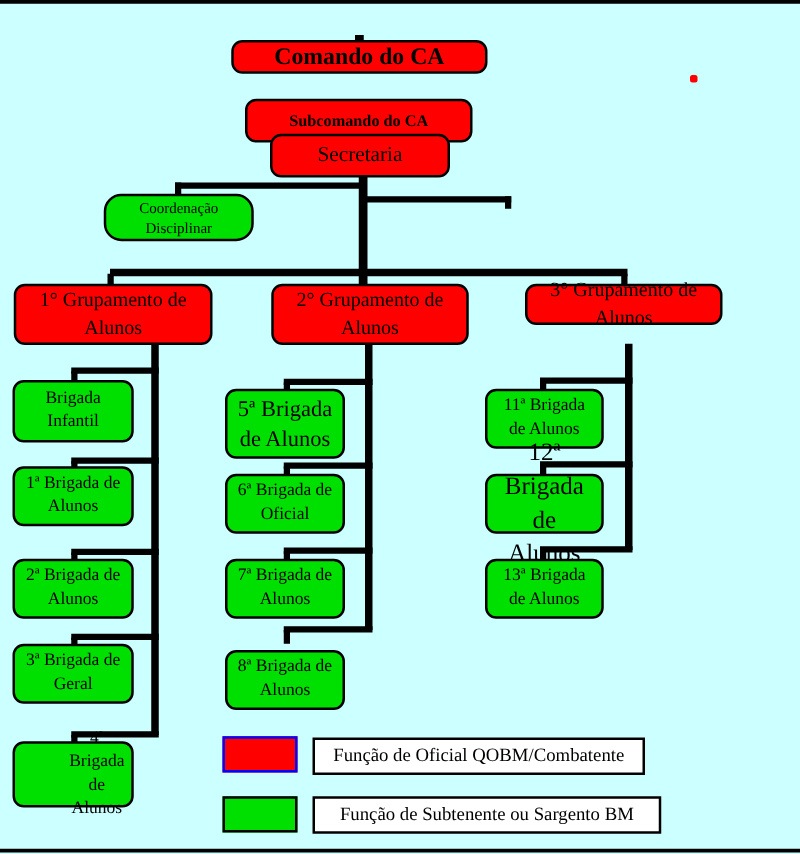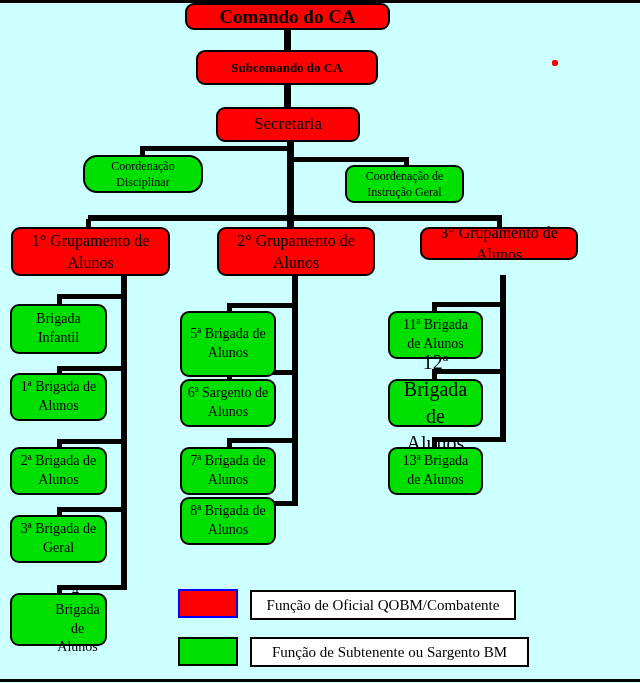--- a/index.html
+++ b/index.html
@@ -22,21 +22,21 @@
     align-items:center;
     justify-content:center;
     text-align:center;
     color:#000;
     line-height:1.35;
     padding:1px 2px;
   }
   .red{background:#FF0000;}
   .green{background:#00E000;}
   .line{position:absolute;background:#000;}
-  .bold{font-weight:bold;}
+  .bold{font-weight:bold;margin-top:29px;}
   .swatch{position:absolute;box-sizing:border-box;}
   .legendbox{
     position:absolute;
     box-sizing:border-box;
     background:#FFFFFF;
     border:2px solid #000;
     display:flex;
     align-items:center;
     justify-content:center;
     font-size:15px;
@@ -102,32 +102,31 @@
   <div class="line" style="left:432px;top:440px;width:5px;height:10px;"></div>
 
   <div class="node red bold" style="left:185px;top:3px;width:205px;height:27px;font-size:19px;">Comando do CA</div>
   <div class="node red bold" style="left:196px;top:50px;width:182px;height:35px;font-size:13px;">Subcomando do CA</div>
   <div class="node red" style="left:216px;top:107px;width:144px;height:35px;font-size:17px;">Secretaria</div>
   <div class="node red" style="left:11px;top:227px;width:159px;height:49px;font-size:16px;">1° Grupamento de Alunos</div>
   <div class="node red" style="left:217px;top:227px;width:158px;height:49px;font-size:16px;">2° Grupamento de Alunos</div>
   <div class="node red" style="left:420px;top:227px;width:158px;height:33px;font-size:16px;">3° Grupamento de Alunos</div>
 
   <div class="node green" style="left:83px;top:155px;width:120px;height:38px;font-size:12px;border-radius:14px;">Coordenação Disciplinar</div>
-  <div class="node green" style="left:345px;top:165px;width:119px;height:38px;font-size:12px;">Coordenação de Instrução Geral</div>
 
   <div class="node green" style="left:10px;top:304px;width:97px;height:50px;font-size:14px;">Brigada Infantil</div>
   <div class="node green" style="left:10px;top:373px;width:97px;height:48px;font-size:14px;">1ª Brigada de Alunos</div>
   <div class="node green" style="left:10px;top:447px;width:97px;height:48px;font-size:14px;">2ª Brigada de Alunos</div>
   <div class="node green" style="left:10px;top:515px;width:97px;height:48px;font-size:14px;">3ª Brigada de Geral</div>
   <div class="node green" style="left:10px;top:593px;width:97px;height:53px;font-size:14px;padding-left:40px;">4ª Brigada de Alunos</div>
 
-  <div class="node green" style="left:180px;top:311px;width:96px;height:66px;font-size:14px;">5ª Brigada de Alunos</div>
-  <div class="node green" style="left:180px;top:379px;width:96px;height:48px;font-size:14px;">6ª Sargento de Alunos</div>
+  <div class="node green" style="left:180px;top:311px;width:96px;height:56px;font-size:18px;">5ª Brigada de Alunos</div>
+  <div class="node green" style="left:180px;top:379px;width:96px;height:48px;font-size:14px;">6ª Brigada de Oficial</div>
   <div class="node green" style="left:180px;top:447px;width:96px;height:48px;font-size:14px;">7ª Brigada de Alunos</div>
-  <div class="node green" style="left:180px;top:497px;width:96px;height:48px;font-size:14px;">8ª Brigada de Alunos</div>
+  <div class="node green" style="left:180px;top:520px;width:96px;height:48px;font-size:14px;">8ª Brigada de Alunos</div>
 
   <div class="node green" style="left:388px;top:311px;width:95px;height:48px;font-size:14px;padding:13px 8px;">11ª Brigada de Alunos</div>
   <div class="node green" style="left:388px;top:379px;width:95px;height:48px;font-size:20px;padding:1px 8px;">12ª Brigada de Alunos</div>
   <div class="node green" style="left:388px;top:447px;width:95px;height:48px;font-size:14px;padding:1px 8px;">13ª Brigada de Alunos</div>
 
   <div class="swatch" style="left:178px;top:589px;width:60px;height:29px;background:#FF0000;border:2px solid #0000FF;"></div>
   <div class="legendbox" style="left:250px;top:590px;width:266px;height:30px;">Função de Oficial QOBM/Combatente</div>
   <div class="swatch" style="left:178px;top:637px;width:60px;height:29px;background:#00E000;border:2px solid #000;"></div>
   <div class="legendbox" style="left:250px;top:637px;width:279px;height:30px;">Função de Subtenente ou Sargento BM</div>
 

